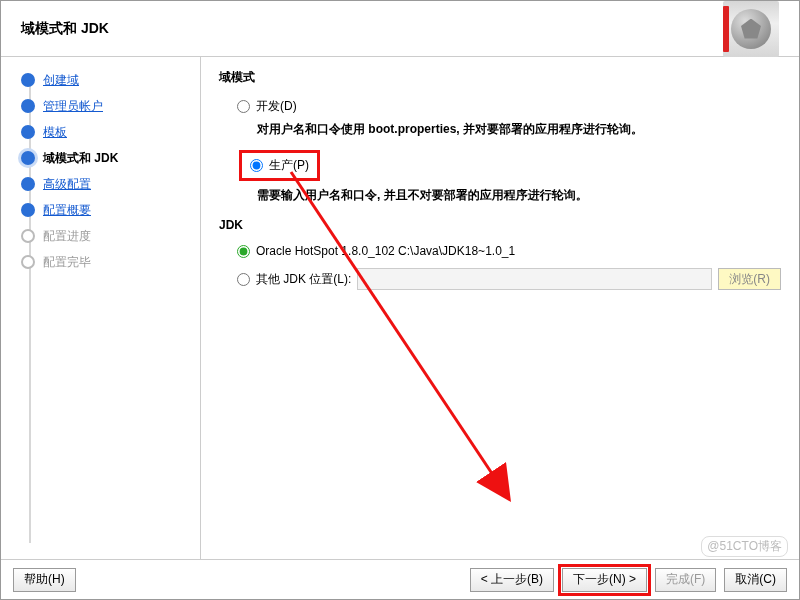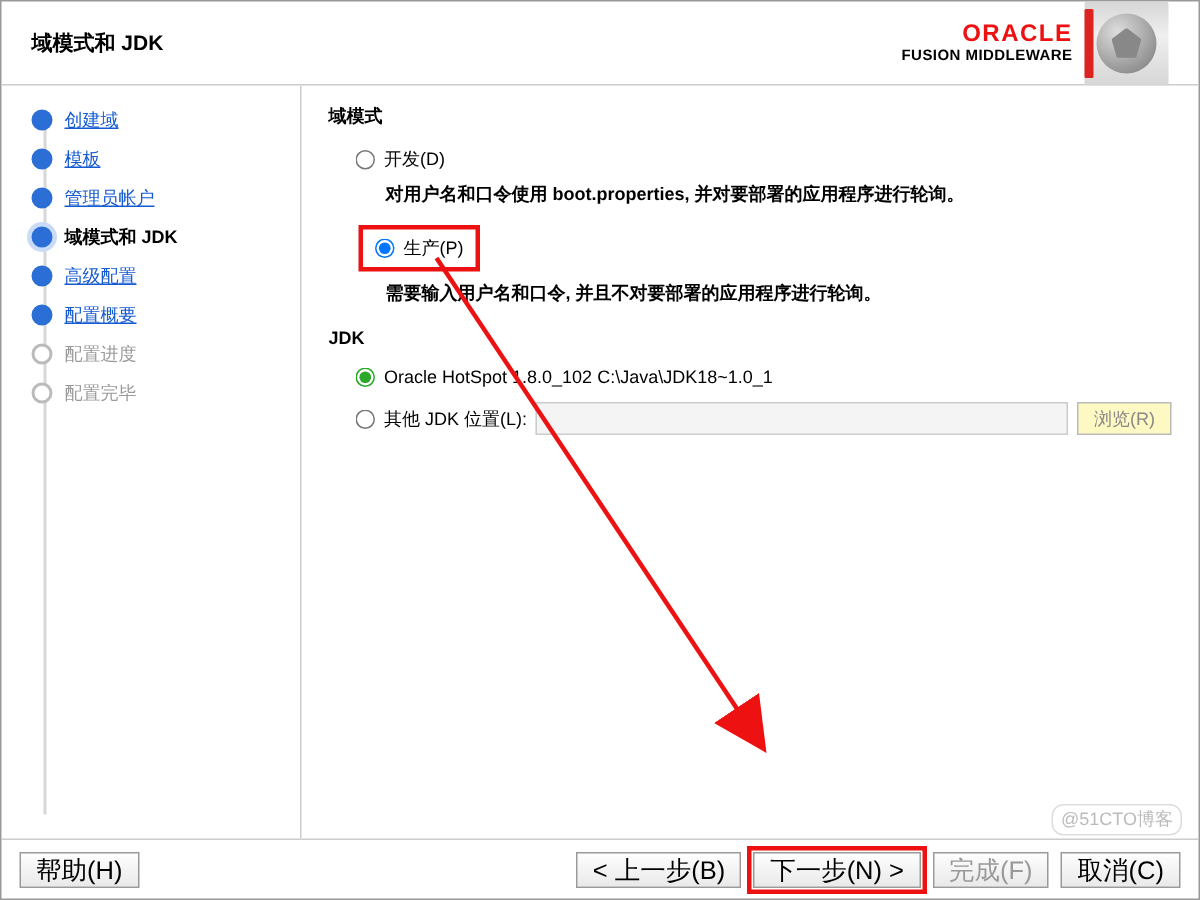--- a/index.html
+++ b/index.html
@@ -37,60 +37,56 @@
     .opt-row { display: flex; align-items: center; margin: 4px 0 4px 18px; }
     .opt-row input[type=radio] { margin-right: 6px; accent-color: #2aa82a; }
     .opt-row .lbl { font-size: 12px; }
     .desc { margin: 2px 0 8px 38px; font-size: 12px; color:#000;font-weight:bold; }
     .highlight { display: inline-flex; align-items: center; padding: 4px 8px; border: 3px solid #e11; }
     .jdk-path-row { display:flex; align-items:center; margin: 6px 0 0 18px; gap: 6px; }
     .jdk-path-row input[type=text] { flex:1; height:22px; border:1px solid #ccc; background:#f4f4f4; padding:0 4px; font-size:12px; color:#777; }
     .jdk-path-row button { height:22px; padding:0 10px; font-size:12px; border:1px solid #bbb; background:#fef9c3; color:#888; }
     .footer { height: 40px; border-top: 1px solid #ccc; display: flex; align-items: center; padding: 0 12px; gap: 8px; }
     .footer .spacer { flex: 1; }
-    .btn { height: 24px; padding: 0 10px; font-size: 17px; border: 1px solid #9a9a9a; background: linear-gradient(#fefefe,#e9e9e9); cursor:pointer; }
+    .btn { height: 24px; padding: 0 10px; font-size: 12px; border: 1px solid #9a9a9a; background: linear-gradient(#fefefe,#e9e9e9); cursor:pointer; }
     .btn.disabled { color:#999; cursor:default; }
     .btn.primary-outline { outline: 3px solid #e11; outline-offset: 1px; }
     .arrow-svg { position:absolute; left:0; top:0; pointer-events:none; }
     .watermark { position:absolute; right:11px; bottom:42px; font-size:12px; color:#bbb; border:1px solid #ddd; padding:1px 5px; border-radius:8px; background:rgba(255,255,255,0.5);}
   </style>
 </head>
 <body>
 
 <div class="window">
 
 
   <div class="header">
     <div class="header-left">域模式和 JDK</div>
     <div class="header-right">
-      <div class="oracle-brand">
-        <div class="oracle-red">ORACLE</div>
-        <div class="oracle-sub">FUSION MIDDLEWARE</div>
-      </div>
       <div class="emblem-wrap">
         <div class="emblem">
             <div class="penta"></div>
           </div>
       </div>
     </div>
   </div>
 
   <div class="body">
     <div class="sidebar">
       <div class="step done">
           <div class="bullet"></div>
           <a>创建域</a>
         </div>
       <div class="step done">
           <div class="bullet"></div>
-          <a>模板</a>
+          <a>管理员帐户</a>
         </div>
       <div class="step done">
           <div class="bullet"></div>
-          <a>管理员帐户</a>
+          <a>模板</a>
         </div>
       <div class="step current">
           <div class="bullet"></div>
           <span>域模式和 JDK</span>
         </div>
       <div class="step done">
           <div class="bullet"></div>
           <a>高级配置</a>
         </div>
       <div class="step done">

